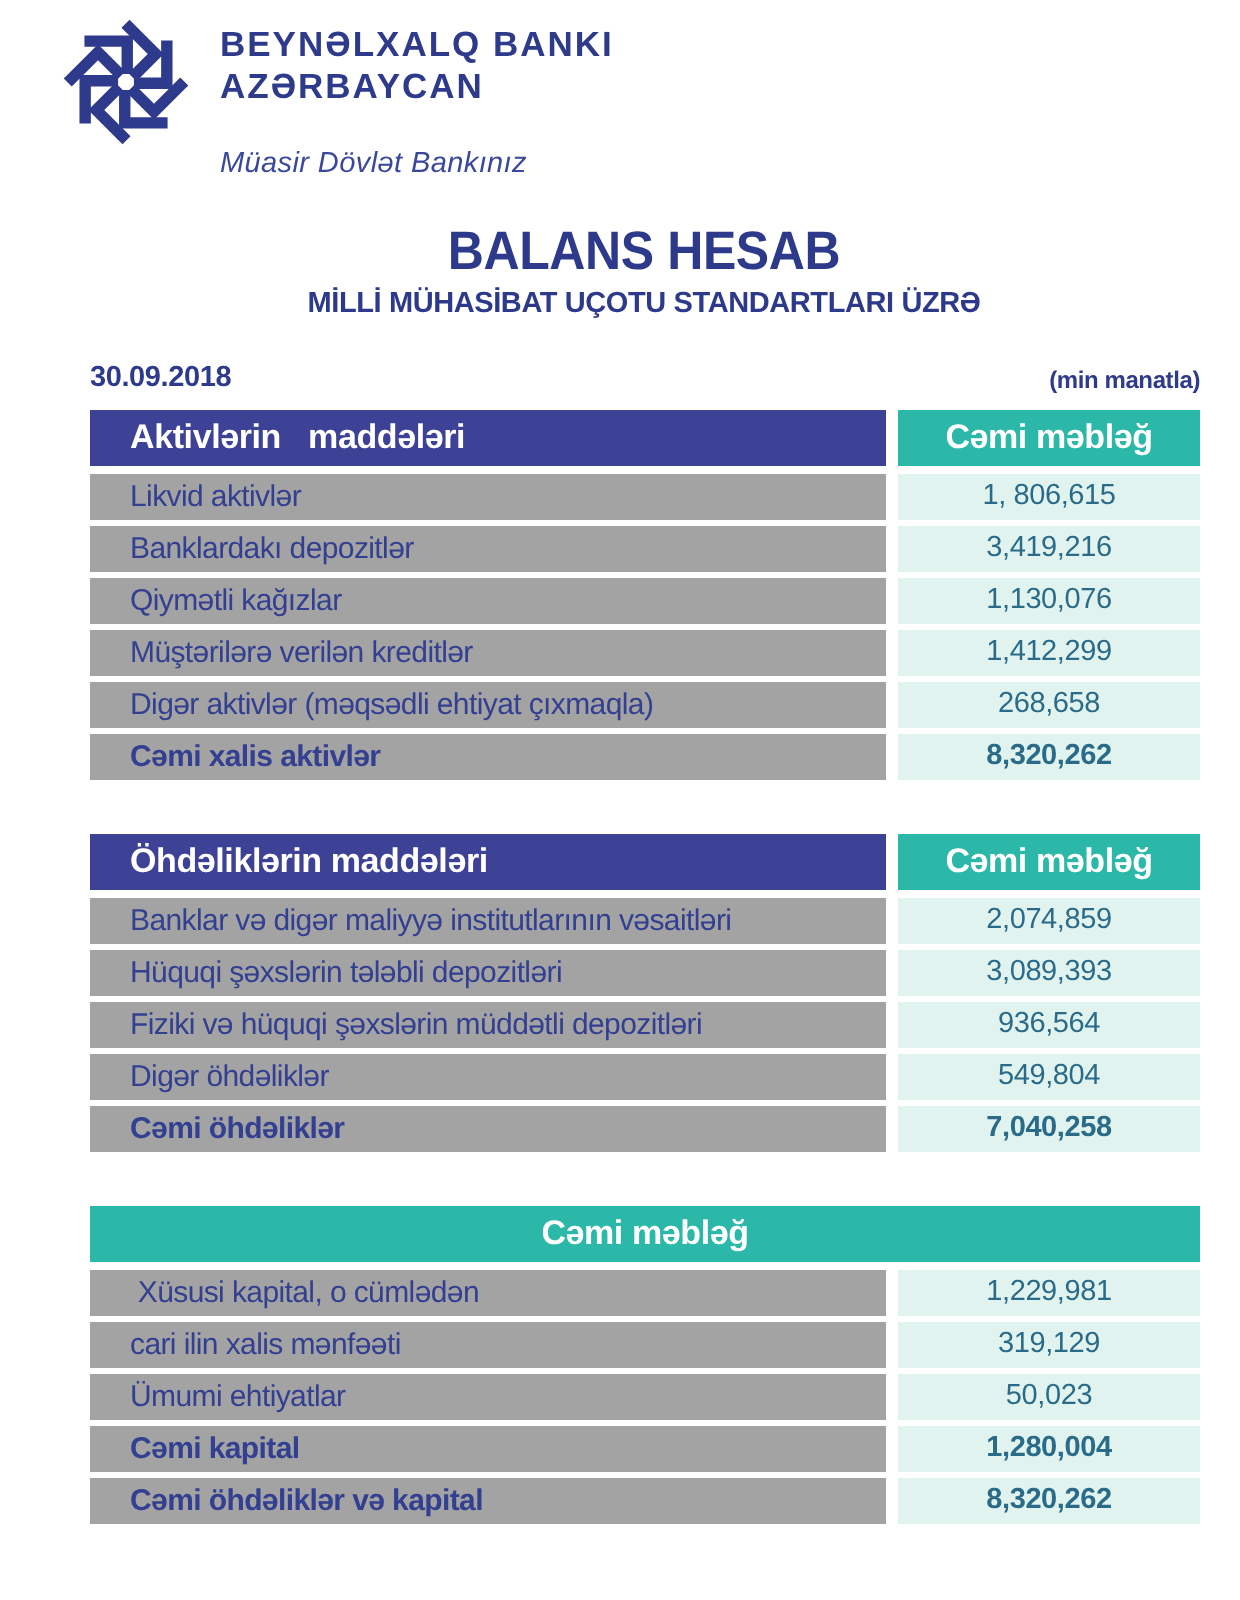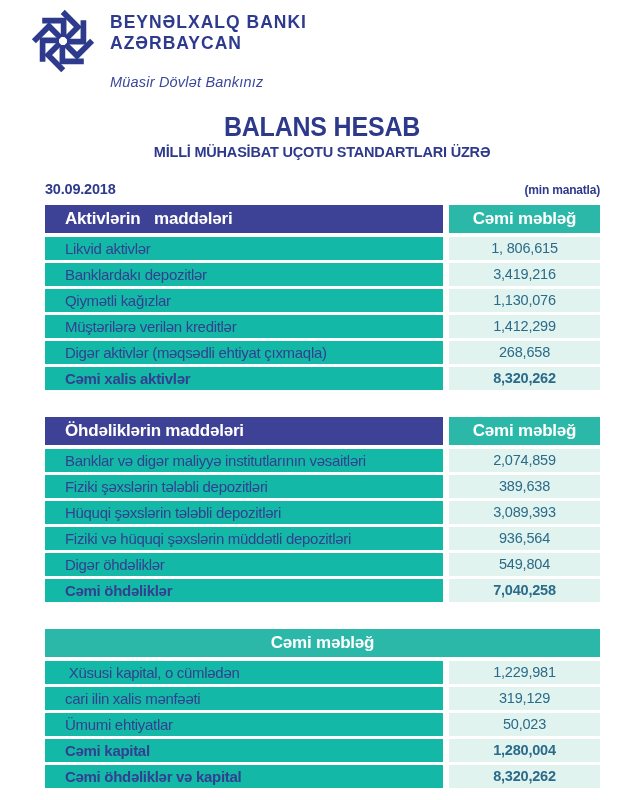--- a/index.html
+++ b/index.html
@@ -39,21 +39,21 @@
   .cell{box-sizing:border-box;white-space:pre;overflow:hidden;}
   .cell.left{flex:0 0 398px;margin-right:6px;padding-left:20px;}
   .cell.right{flex:1;text-align:center;}
 
   .thead{margin-bottom:4px;}
   .thead .cell{height:28px;line-height:28px;color:#ffffff;font-weight:bold;font-size:17px;letter-spacing:-.2px;}
   .thead .cell.left{background:#3e4296;}
   .thead .cell.right{background:#2cb8a8;}
 
   .trow:not(.thead) .cell{height:23px;line-height:23px;font-size:15px;}
-  .trow:not(.thead) .cell.left{background:#14b8a6;color:#333f90;letter-spacing:-.3px;}
+  .trow:not(.thead) .cell.left{background:#a3a3a3;color:#333f90;letter-spacing:-.3px;}
   .trow:not(.thead) .cell.right{background:#e1f3ef;color:#2a6b8a;font-size:14.5px;letter-spacing:-.2px;}
   .trow.bold .cell{font-weight:bold;}
 </style>
 </head>
 <body>
 
 <div class="page">
 
   <div class="brand">
     <svg class="logo" viewBox="-40 -40 80 80" aria-hidden="true">
@@ -137,24 +137,20 @@
       <section class="table">
         <div class="trow thead">
           <div class="cell left">Öhdəliklərin maddələri</div>
           <div class="cell right">Cəmi məbləğ</div>
         </div>
         <div class="trow">
           <div class="cell left">Banklar və digər maliyyə institutlarının vəsaitləri</div>
           <div class="cell right">2,074,859</div>
         </div>
         <div class="trow">
-          <div class="cell left">Fiziki şəxslərin tələbli depozitləri</div>
-          <div class="cell right">389,638</div>
-        </div>
-        <div class="trow">
           <div class="cell left">Hüquqi şəxslərin tələbli depozitləri</div>
           <div class="cell right">3,089,393</div>
         </div>
         <div class="trow">
           <div class="cell left">Fiziki və hüquqi şəxslərin müddətli depozitləri</div>
           <div class="cell right">936,564</div>
         </div>
         <div class="trow">
           <div class="cell left">Digər öhdəliklər</div>
           <div class="cell right">549,804</div>

